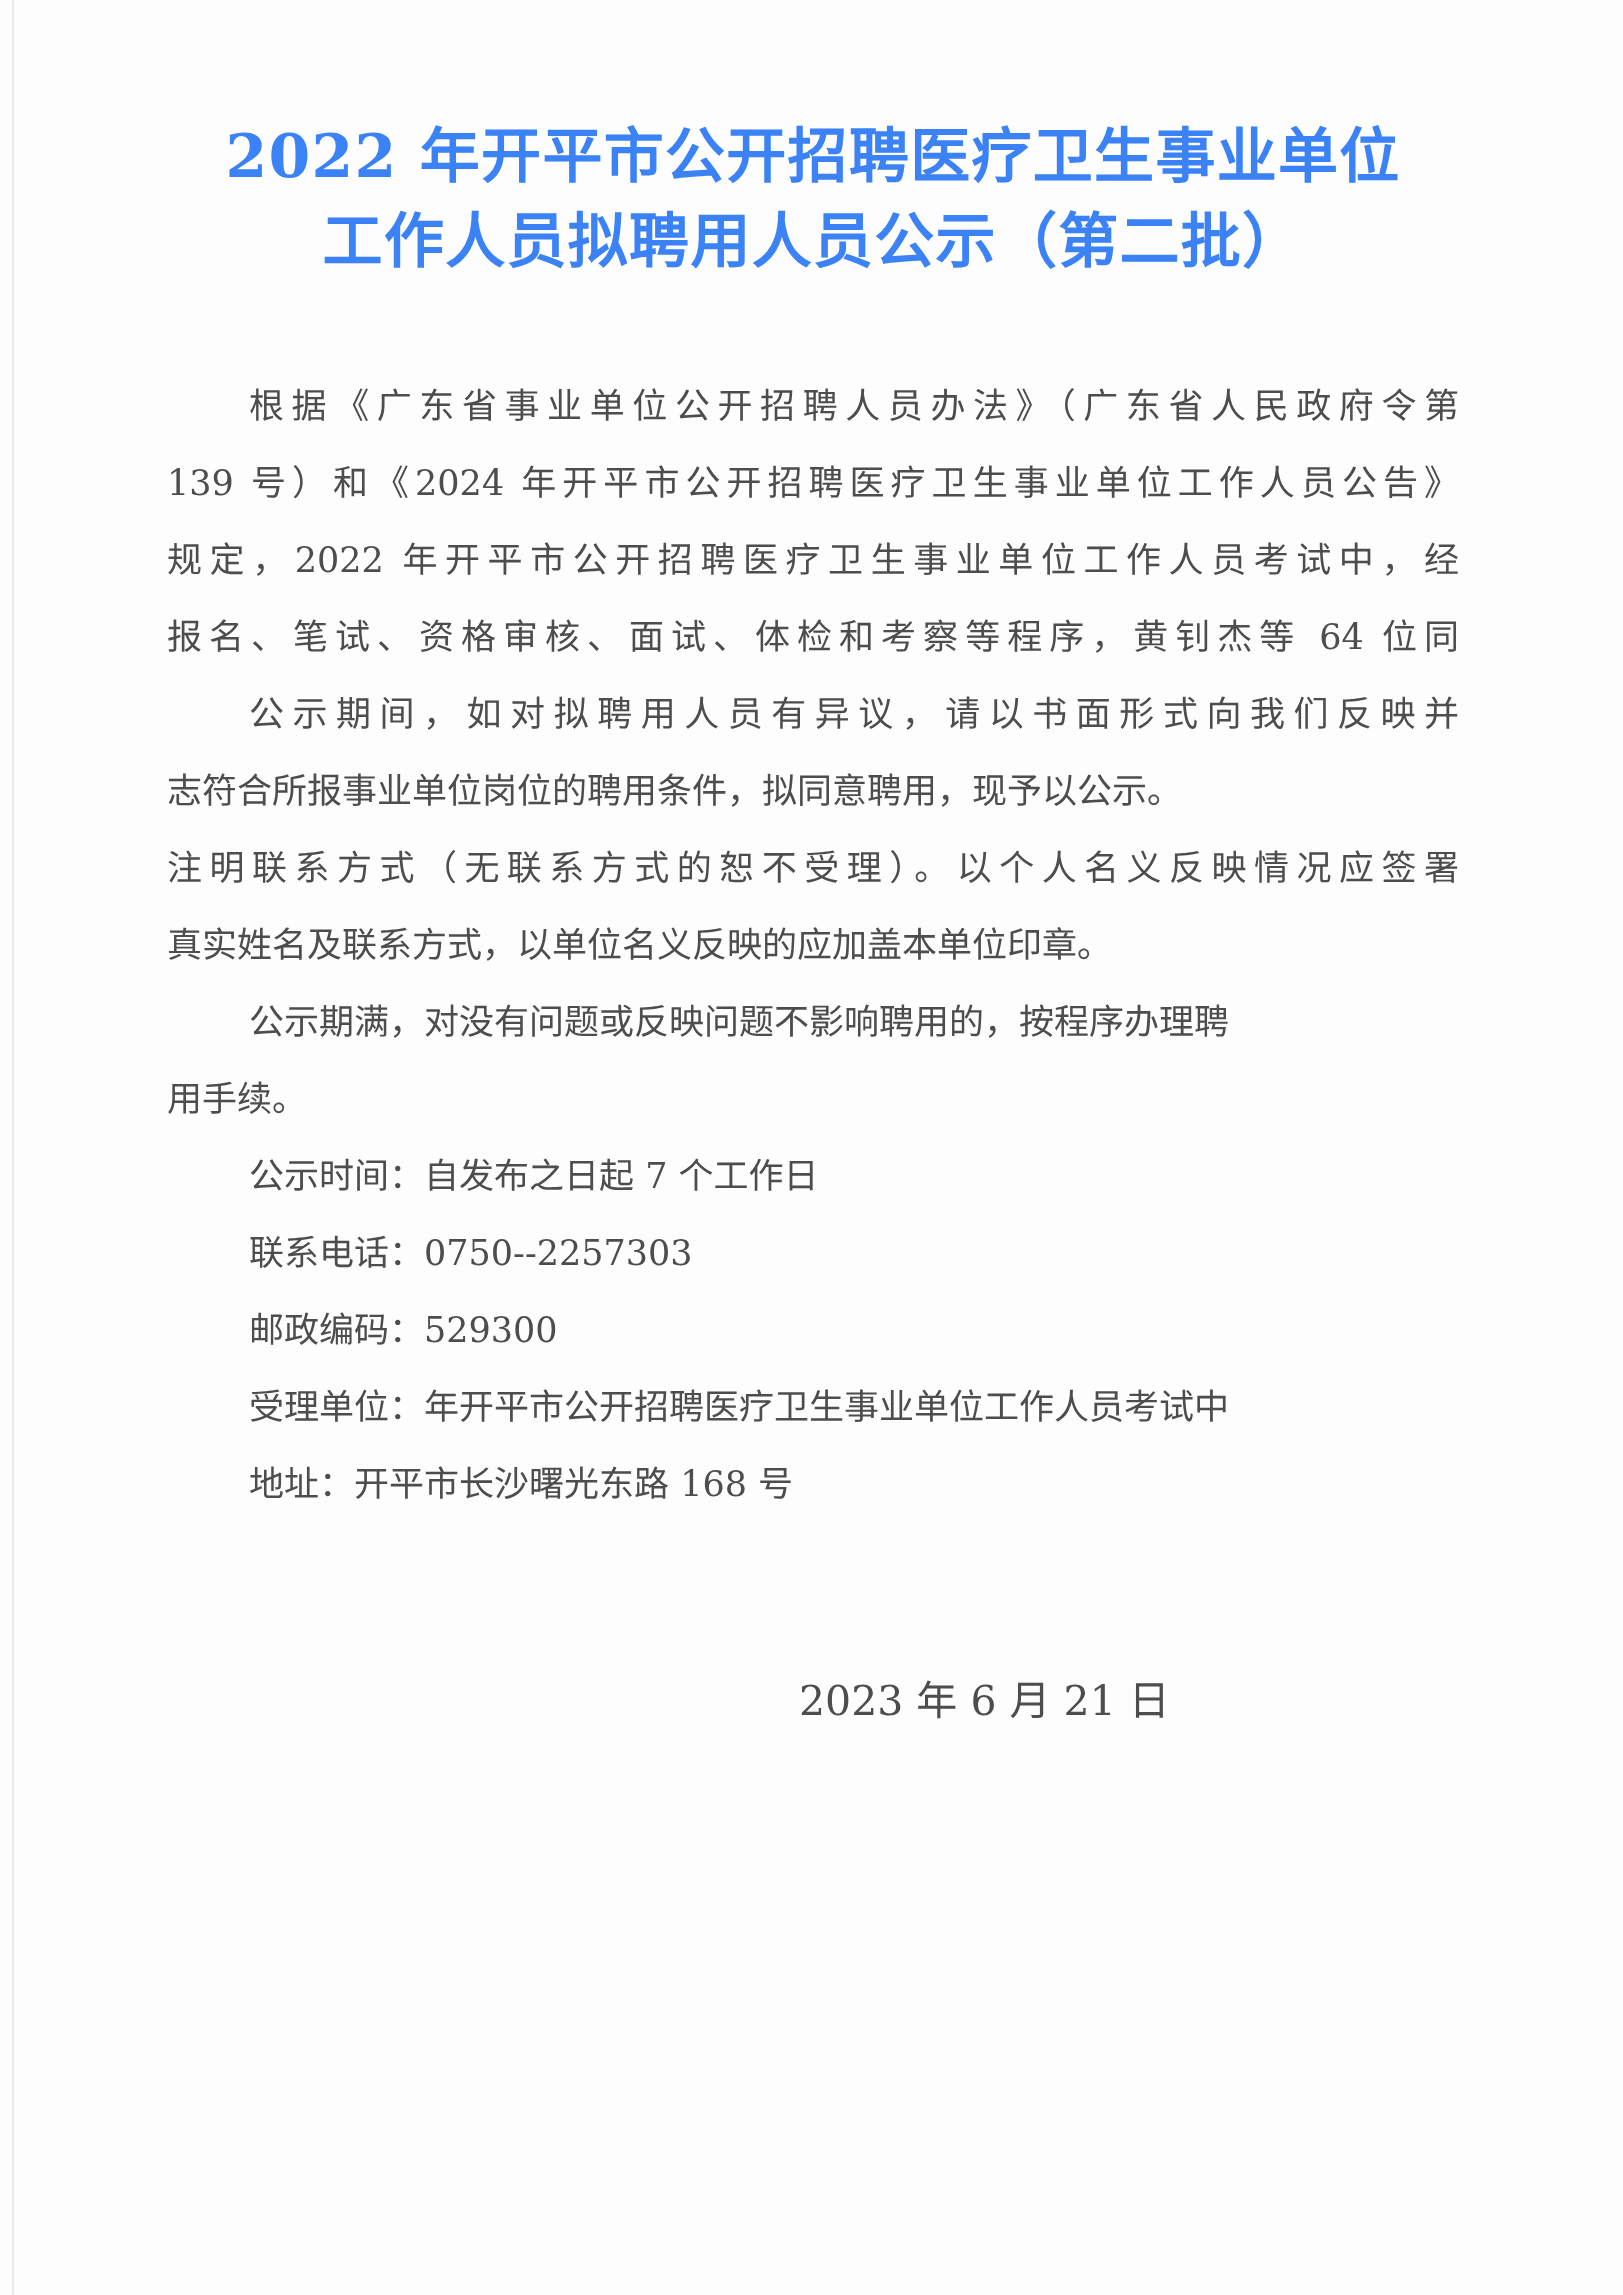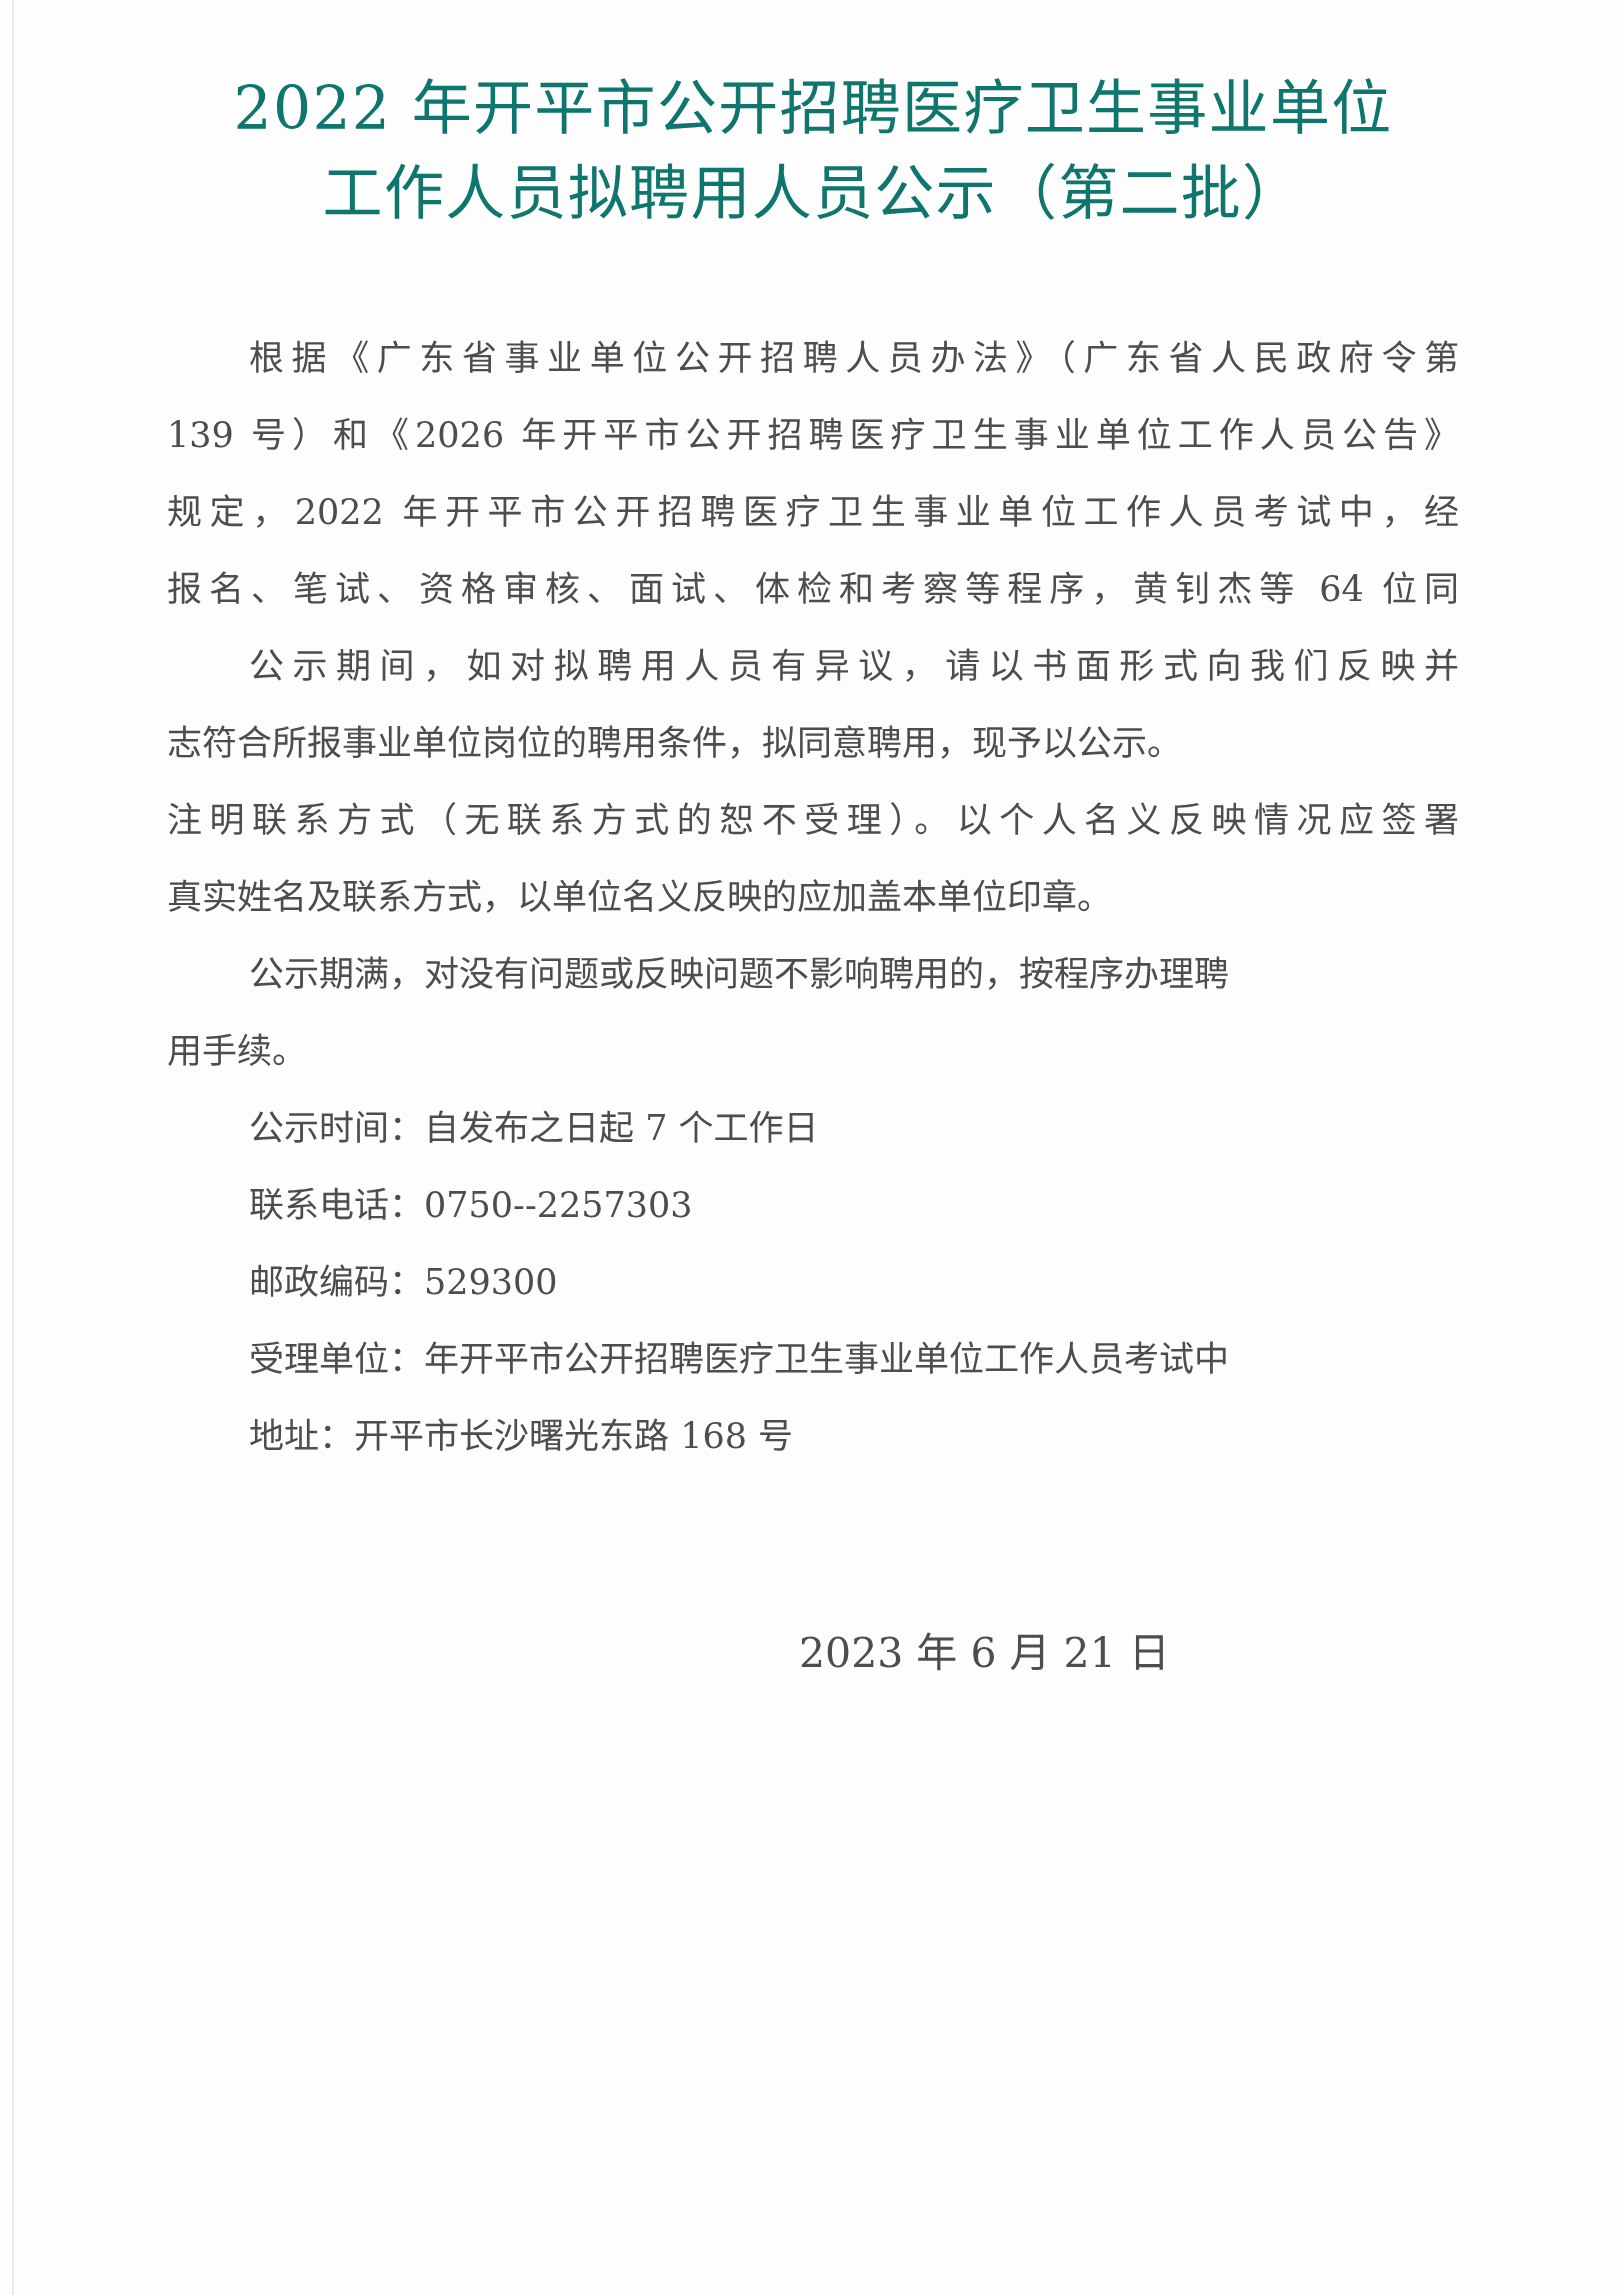--- a/index.html
+++ b/index.html
@@ -22,26 +22,26 @@
     top: 0;
     width: 2px;
     height: 100%;
     background: #e9e9e9;
   }
   .content {
     position: relative;
     margin: 0 164px 0 167px; 
   }
   .doc-title {
-    margin-top: 66px;
+    margin-top: 114px;
     text-align: center;
     font-size: 60px;
     line-height: 85px;
-    font-weight: normal;
-    color: #0f766e;
+    font-weight: bold;
+    color: #3b82f6;
     letter-spacing: 1.3px;
   }
   .doc-body {
     margin-top: 84px;
     font-size: 35px;
     line-height: 77px;
     color: #4d4d4d;
   }
   .line {
     height: 77px;
@@ -77,21 +77,21 @@
 
   <div class="content">
 
     <div class="doc-title">
       <div class="title-line">2022 年开平市公开招聘医疗卫生事业单位</div>
       <div class="title-line">工作人员拟聘用人员公示（第二批）</div>
     </div>
 
     <div class="doc-body">
       <div class="line indent fill">根据《广东省事业单位公开招聘人员办法》（广东省人民政府令第</div>
-      <div class="line fill">139 号）和《2026 年开平市公开招聘医疗卫生事业单位工作人员公告》</div>
+      <div class="line fill">139 号）和《2024 年开平市公开招聘医疗卫生事业单位工作人员公告》</div>
       <div class="line fill">规定，2022 年开平市公开招聘医疗卫生事业单位工作人员考试中，经</div>
       <div class="line fill">报名、笔试、资格审核、面试、体检和考察等程序，黄钊杰等 64 位同</div>
       <div class="line indent fill">公示期间，如对拟聘用人员有异议，请以书面形式向我们反映并</div>
       <div class="line">志符合所报事业单位岗位的聘用条件，拟同意聘用，现予以公示。</div>
       <div class="line fill">注明联系方式（无联系方式的恕不受理）。以个人名义反映情况应签署</div>
       <div class="line">真实姓名及联系方式，以单位名义反映的应加盖本单位印章。</div>
       <div class="line indent">公示期满，对没有问题或反映问题不影响聘用的，按程序办理聘</div>
       <div class="line">用手续。</div>
       <div class="line indent">公示时间：自发布之日起 7 个工作日</div>
       <div class="line indent">联系电话：0750--2257303</div>

